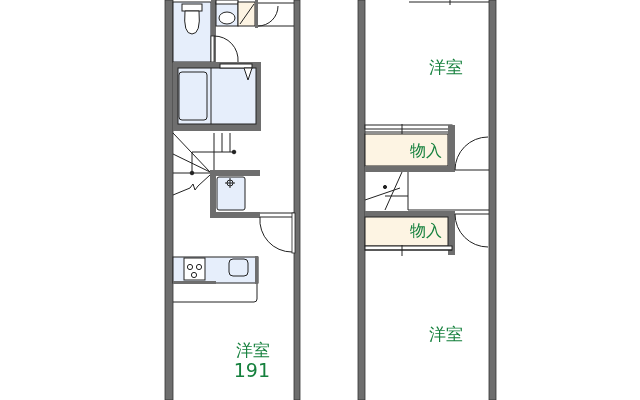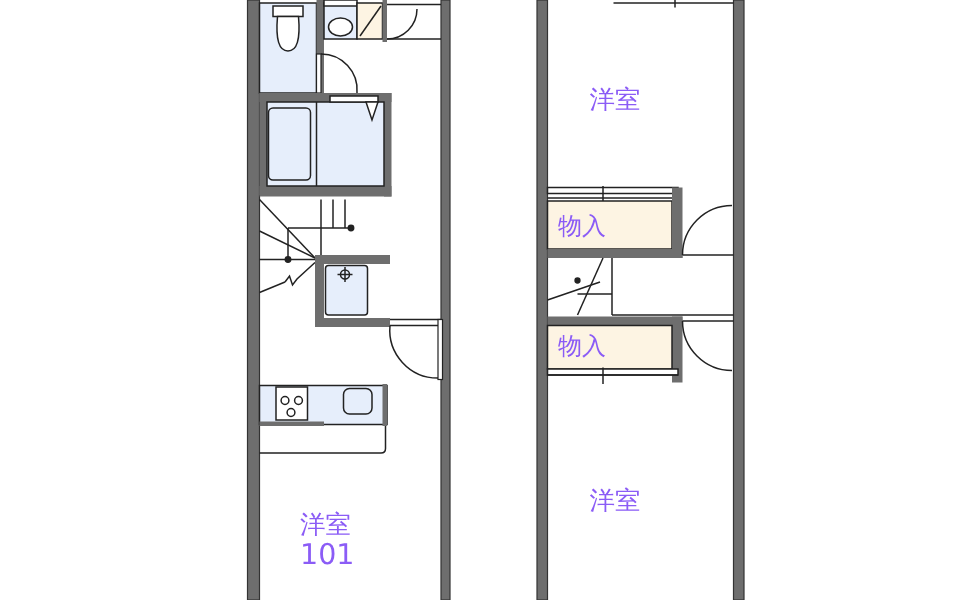--- a/index.html
+++ b/index.html
@@ -1,18 +1,18 @@
 <!DOCTYPE html>
 <html><head>
 <meta charset="utf-8">
 <style>
   html, body { margin:0; padding:0; background:#ffffff; }
   body { width:640px; height:400px; position:relative; overflow:hidden; font-family:"DejaVu Sans", sans-serif; }
   svg { position:absolute; left:0; top:0; }
-  .lbl { position:absolute; color:#8b5cf6; font-size:17px; text-align:left; line-height:20px; }
+  .lbl { position:absolute; color:#15803d; font-size:17px; text-align:right; line-height:20px; }
 </style>
 </head>
 <body>
 
 <svg width="640" height="400" viewBox="0 0 640 400">
 
   <g>
 
     <rect x="165" y="0" width="8" height="400" fill="#6e6e6e" stroke="#333" stroke-width="0.8"></rect>
     <rect x="294" y="0" width="6" height="400" fill="#6e6e6e" stroke="#333" stroke-width="0.8"></rect>
@@ -126,18 +126,18 @@
     <rect x="365" y="217" width="83" height="29" fill="#fdf4e3" stroke="#222"></rect>
     <rect x="365" y="246" width="87" height="4" fill="#fff" stroke="#222"></rect>
     <line x1="365" y1="250" x2="452" y2="250" stroke="#222"></line>
     <line x1="402" y1="245" x2="402" y2="256" stroke="#222"></line>
     <line x1="455" y1="214" x2="489" y2="214" stroke="#222"></line>
     <path d="M455 214 A 33 33 0 0 0 488 247" fill="none" stroke="#222"></path>
   </g>
 </svg>
 
 <div class="lbl" style="left:200px; top:340px; width:70px;">洋室</div>
-<div class="lbl" style="left:200px; top:360px; width:70px; font-size:19px;">101</div>
+<div class="lbl" style="left:200px; top:360px; width:70px; font-size:19px;">191</div>
 
 <div class="lbl" style="left:393px; top:57px; width:70px;">洋室</div>
 <div class="lbl" style="left:372px; top:141px; width:70px; font-size:16px;">物入</div>
 <div class="lbl" style="left:372px; top:221px; width:70px; font-size:16px;">物入</div>
 <div class="lbl" style="left:393px; top:324px; width:70px;">洋室</div>
 
 </body></html>

